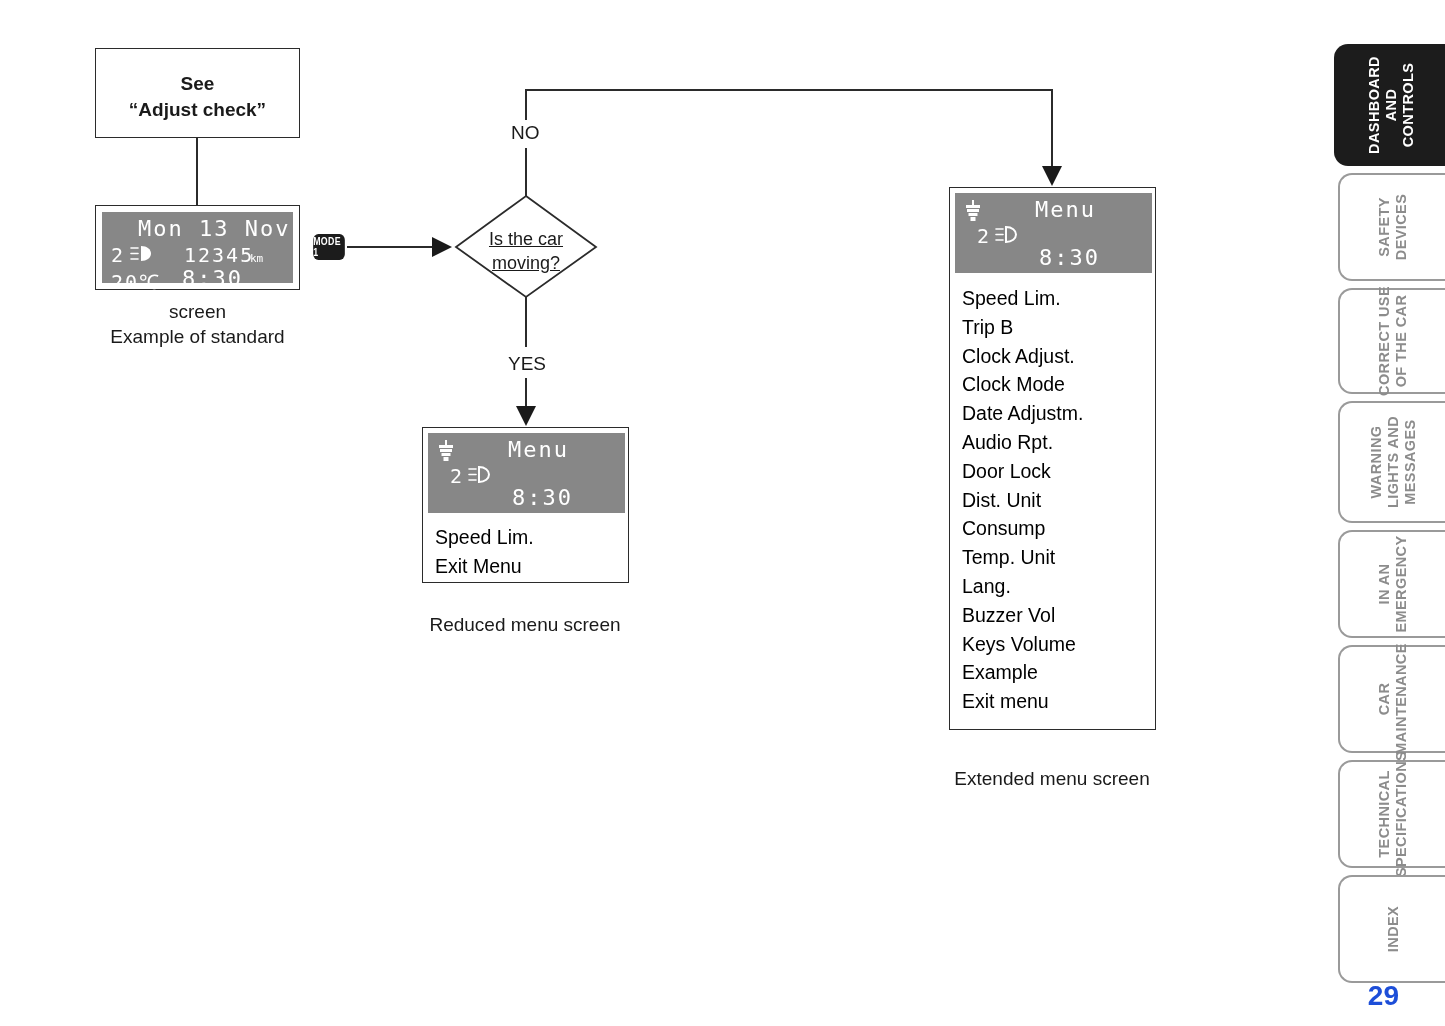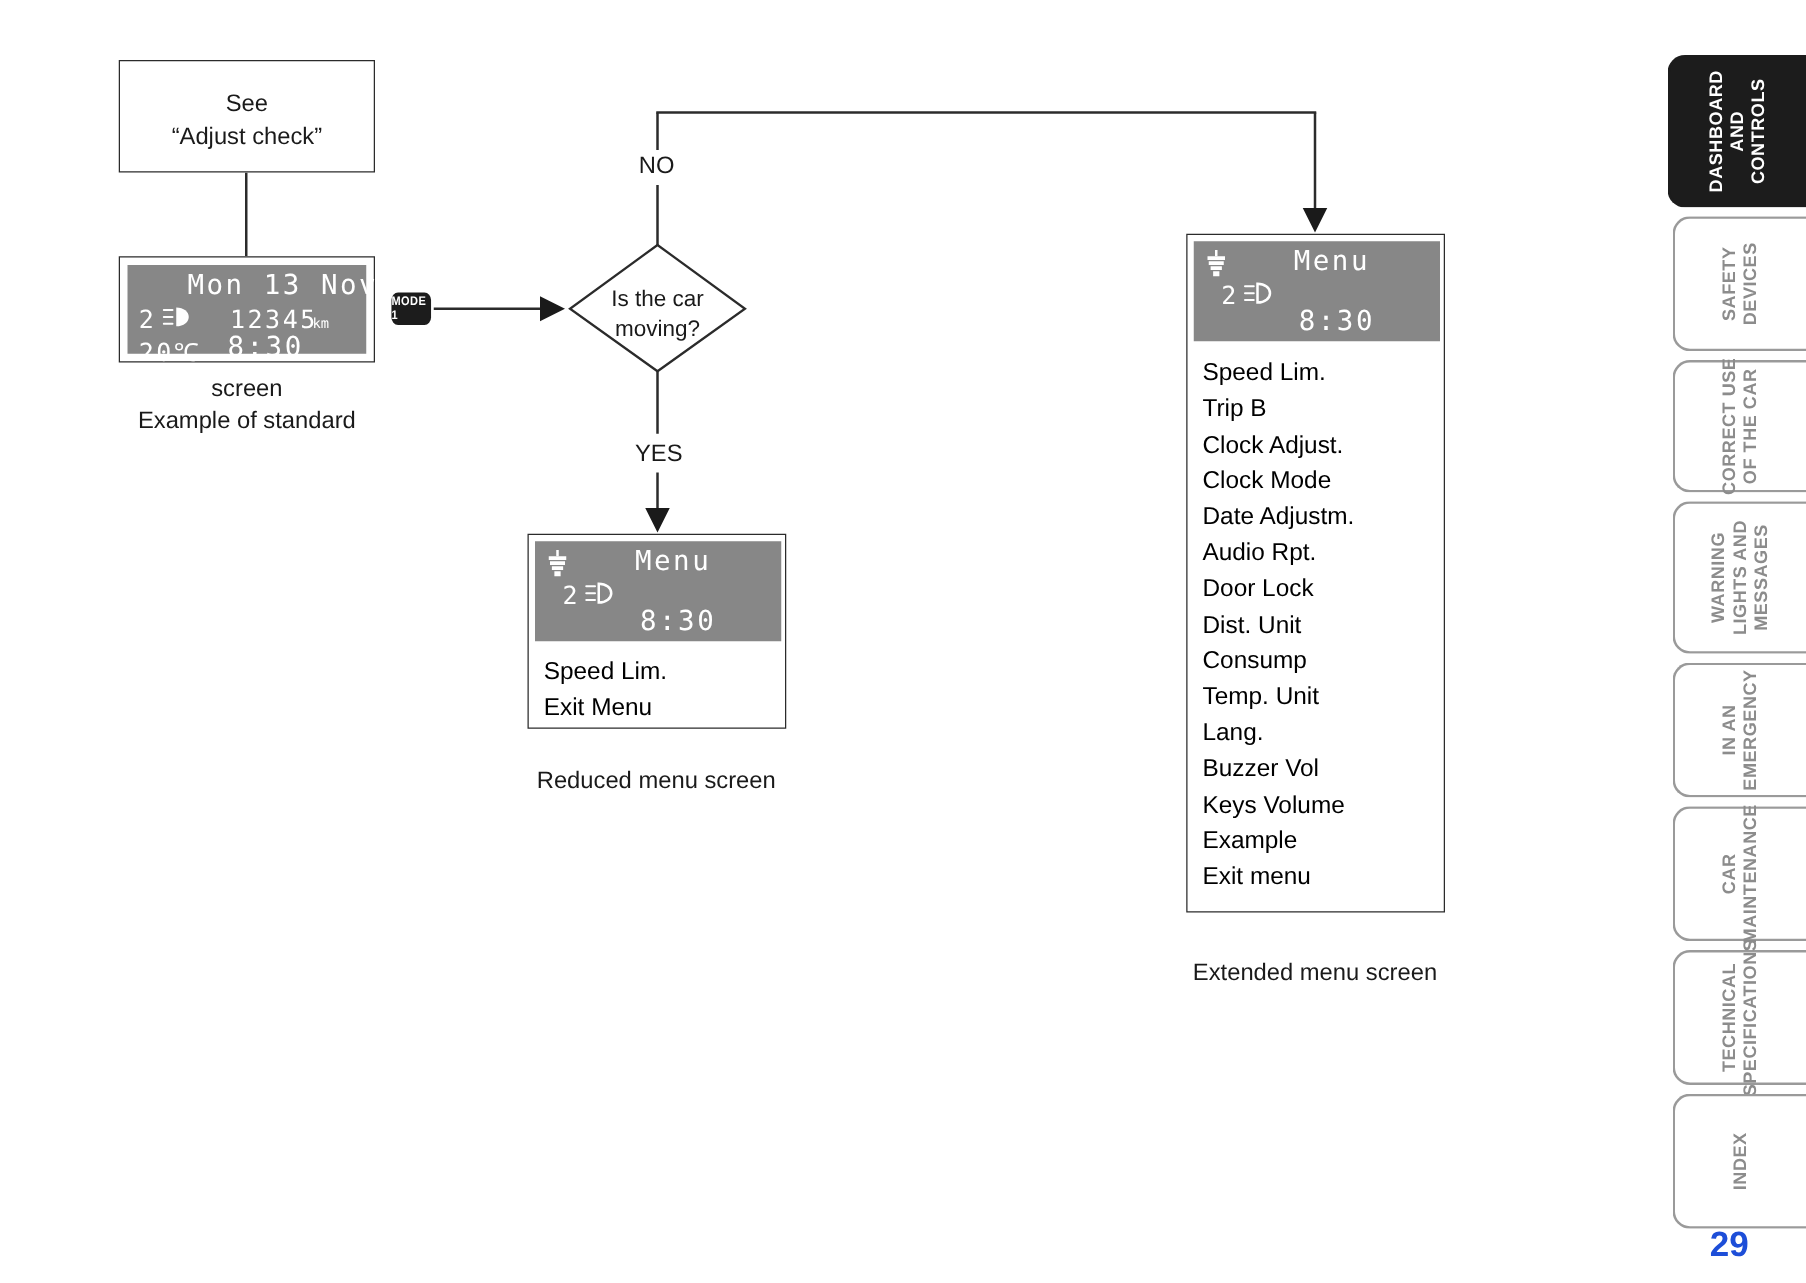--- a/index.html
+++ b/index.html
@@ -154,30 +154,30 @@
     <line x1="526" y1="120" x2="526" y2="90" stroke="#2b2b2b" stroke-width="2"></line>
     <line x1="525" y1="90" x2="1053" y2="90" stroke="#2b2b2b" stroke-width="2"></line>
     <line x1="1052" y1="90" x2="1052" y2="182" stroke="#2b2b2b" stroke-width="2" marker-end="url(#arrow)"></line>
 
     <line x1="526" y1="297" x2="526" y2="347" stroke="#2b2b2b" stroke-width="2"></line>
     <line x1="526" y1="378" x2="526" y2="422" stroke="#2b2b2b" stroke-width="2" marker-end="url(#arrow)"></line>
 
     <polygon points="526,196 596,247 526,297 456,247" fill="#ffffff" stroke="#2b2b2b" stroke-width="1.8"></polygon>
   </svg>
 
-  <div class="box" style="left:95px;top:48px;width:205px;height:90px;">
+  <div class="box" style="left:95px;top:48px;width:205px;height:90px;font-weight:bold;">
     <div class="box-text" style="top:22px;">
       <div>See</div>
       <div>“Adjust check”</div>
     </div>
   </div>
 
   <div class="box" style="left:95px;top:205px;width:205px;height:85px;padding:5px;">
     <div class="lcd" style="left:6px;top:6px;right:6px;bottom:6px;width:auto;height:auto;">
-      <div class="lcd-text lcd-big" style="left:48px;top:4px;">Mon 13 Nov</div>
+      <div class="lcd-text lcd-big" style="left:36px;top:4px;">Mon 13 Nov</div>
 
       <div class="lcd-text lcd-mid" style="left:9px;top:31px;">2</div>
 
       <svg style="position:absolute;left:28px;top:32px;width:26px;height:19px;" viewBox="0 0 26 19">
         <path d="M11 2 C17 2 21 5.5 21 9.5 C21 13.5 17 17 11 17 Z" fill="#ffffff"></path>
         <g stroke="#ffffff" stroke-width="1.6" stroke-linecap="round">
           <line x1="1" y1="4" x2="8" y2="4"></line>
           <line x1="1" y1="9.5" x2="8" y2="9.5"></line>
           <line x1="1" y1="15" x2="8" y2="15"></line>
         </g>
@@ -196,21 +196,21 @@
     <div>Example of standard</div>
   </div>
 
   <div class="mode-badge" style="left:311px;top:234px;width:36px;height:26px;">
     <span>MODE 1</span>
   </div>
 
   <div class="flabel" style="left:511px;top:122px;">NO</div>
   <div class="flabel" style="left:508px;top:353px;">YES</div>
 
-  <div class="box-text" style="left:456px;width:140px;top:227px;font-size:18px;line-height:24px;">
+  <div class="box-text" style="left:456px;width:140px;top:227px;font-size:18px;line-height:24px;text-decoration:underline;">
     <div>Is the car</div>
     <div>moving?</div>
   </div>
 
   <div class="box" style="left:422px;top:427px;width:207px;height:156px;">
     <div class="lcd" style="left:5px;top:5px;width:197px;height:80px;">
       <svg style="position:absolute;left:9px;top:7px;width:18px;height:22px;" viewBox="0 0 18 22">
         <g fill="#ffffff">
           <rect x="8" y="0" width="2" height="5"></rect>
           <path d="M2 5 h14 v3 h-14 z"></path>

